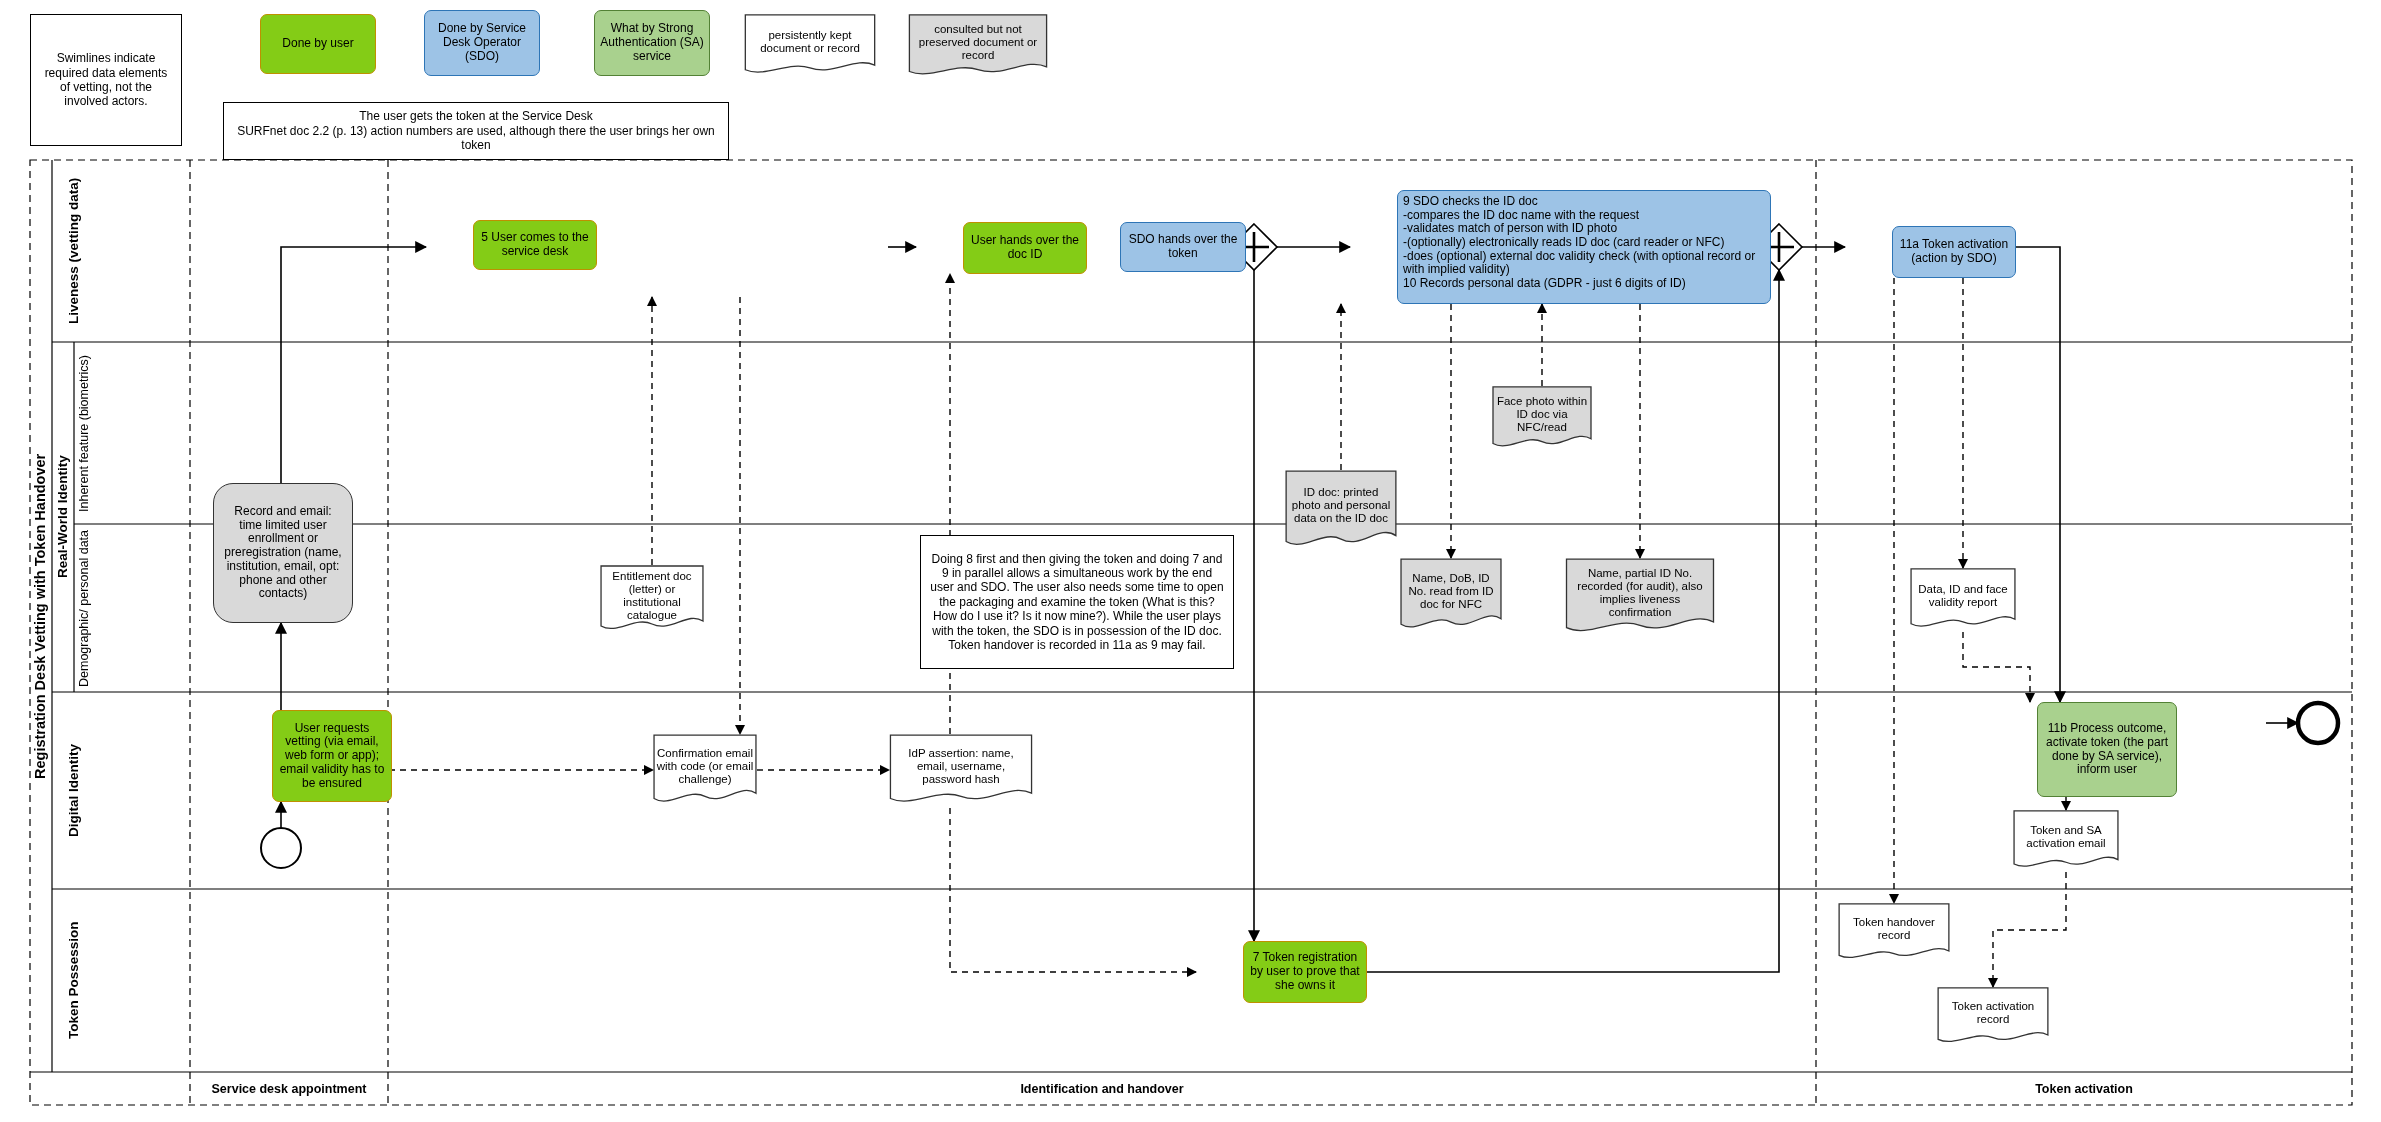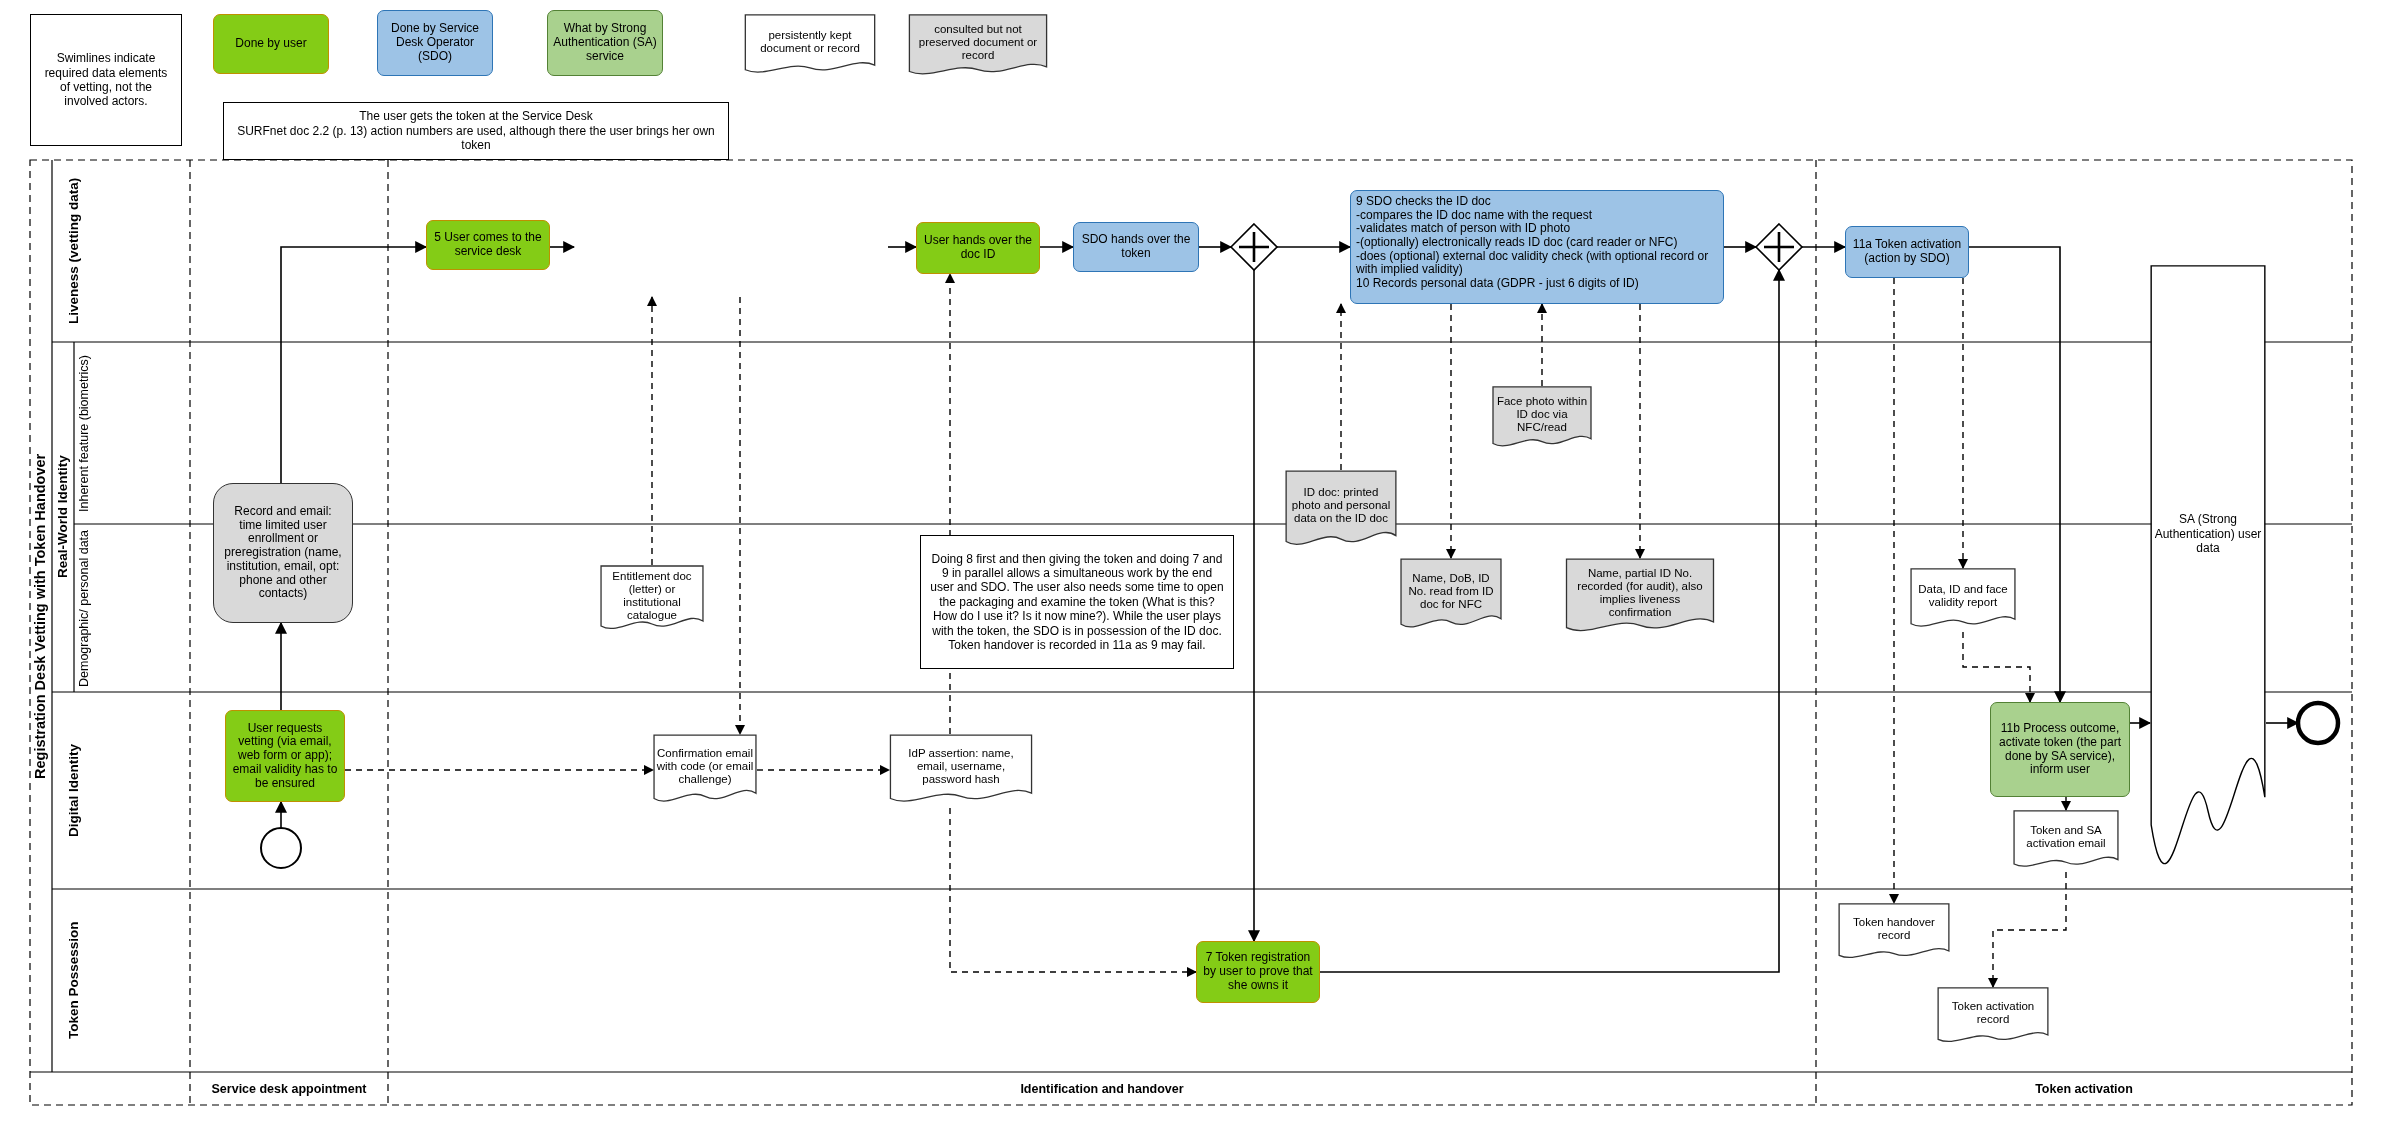--- a/index.html
+++ b/index.html
@@ -12,21 +12,21 @@
   .milestone{stroke:#000;stroke-width:1.2;stroke-dasharray:7 5;}
   .pool-border{fill:none;stroke:#000;stroke-width:1.2;stroke-dasharray:7 5;}
   .gw{fill:#ffffff;stroke:#000;stroke-width:1.6;}
   .gwplus{fill:none;stroke:#000;stroke-width:2.6;}
   .evt-start{fill:#ffffff;stroke:#000;stroke-width:2;}
   .evt-end{fill:#ffffff;stroke:#000;stroke-width:4.5;}
 
   .node{position:absolute;z-index:2;box-sizing:border-box;}
   .task{display:flex;align-items:center;justify-content:center;text-align:center;
         border:1.4px solid #000;border-radius:7px;font-size:12px;line-height:1.14;
-        padding:6px 5px;white-space:pre-line;}
+        padding:6px 5px;white-space:pre-line;margin-left:47px;}
   .task.left{justify-content:flex-start;text-align:left;align-items:flex-start;padding-top:4px;}
   .yellow{background:#84cc16;border-color:#bf9000;}
   .blue{background:#9dc3e6;border-color:#2e75b6;}
   .green{background:#a9d18e;border-color:#538135;}
   .blob{display:flex;align-items:center;justify-content:center;text-align:center;
         background:#d9d9d9;border:1.4px solid #333;border-radius:20px;
         font-size:12px;line-height:1.15;padding:6px 8px;}
   .notebox{display:flex;align-items:center;justify-content:center;text-align:center;
         background:#fff;border:1px solid #000;font-size:12px;line-height:1.2;padding:4px 8px;white-space:pre-line;}
   .notebox.left{justify-content:flex-start;text-align:center;margin-left:29px;}
@@ -235,20 +235,14 @@
       </svg>
     <div class="doc-label">Token handover record</div>
   </div>
   <div class="doc" style="left:1937px;top:987px;width:112px;height:60px">
     <svg class="shape" viewBox="0 0 100 70" preserveAspectRatio="none">
       <path d="M1,1 H99 V56 C84,46 68,68 50,59 C34,51 16,70 1,61 Z"></path>
       </svg>
     <div class="doc-label">Token activation record</div>
   </div>
 
-  <div class="store" style="left:2150px;top:259px;width:116px;height:690px">
-    <svg class="shape" viewBox="0 0 100 100" preserveAspectRatio="none">
-      <path d="M1,1 H99 V78 C82,60 66,92 50,80 C34,68 18,100 1,82 Z"></path>
-      </svg>
-    <div class="store-label">SA (Strong Authentication) user data</div>
-  </div>
 
 </div>
 
 </body></html>

